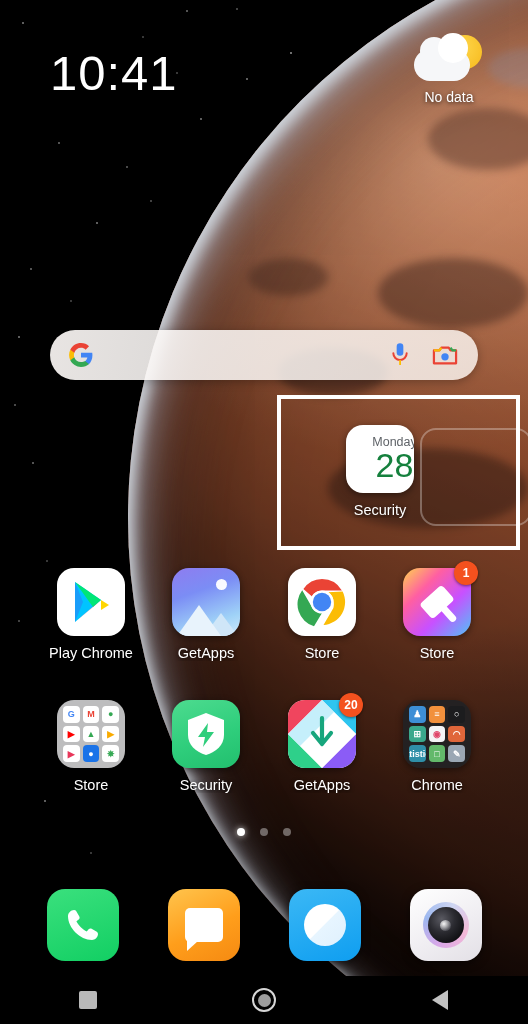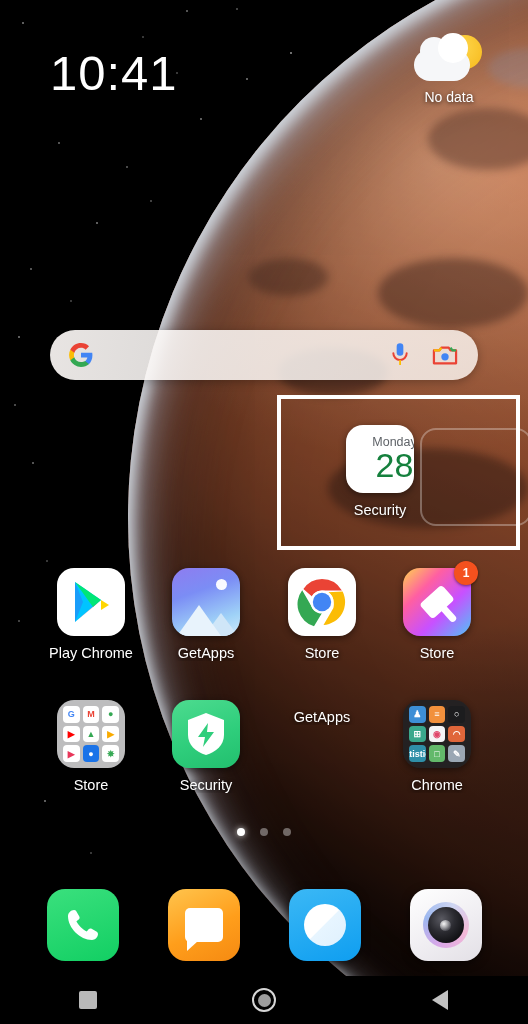--- a/index.html
+++ b/index.html
@@ -410,20 +410,34 @@
       <svg width="42" height="46" viewBox="0 0 42 46">
         <path d="M21 2 L39 9 V24 C39 34 31 41 21 44 C11 41 3 34 3 24 V9 Z" fill="#ffffff"></path>
         <path d="M23 12 L13 26 H20 L18 36 L29 21 H22 Z" fill="#2fce7c"></path>
       </svg>
     </div>
   </div>
   <div class="app-label">Security</div>
 </div>
 
 <div class="app-cell" style="left:256px; top:700px;">
+  <div class="app-icon-wrap">
+    <div class="app-icon ic-getapps">
+      <svg width="68" height="68" viewBox="0 0 68 68">
+        <path d="M0 0 H34 L0 34 Z" fill="#f0455e"></path>
+        <path d="M34 0 H68 V34 L34 0 Z" fill="#2ec5f0"></path>
+        <path d="M0 34 L34 68 H0 Z" fill="#2ed08a"></path>
+        <path d="M68 34 V68 H34 Z" fill="#8b5cf6"></path>
+        <path d="M34 0 L68 34 L34 68 L0 34 Z" fill="#ffffff" opacity=".96"></path>
+        <path d="M34 0 L46 12 L12 46 L0 34 Z" fill="#2ec5f0" opacity=".28"></path>
+        <path d="M34 18 V40 M34 44 L25 33 M34 44 L43 33" stroke="#17a67d" stroke-width="4.2" fill="none" stroke-linecap="round" stroke-linejoin="round"></path>
+      </svg>
+    </div>
+    <div class="badge">20</div>
+  </div>
   <div class="app-label">GetApps</div>
 </div>
 
 <div class="app-cell" style="left:371px; top:700px;">
   <div class="app-icon-wrap">
     <div class="app-icon ic-folder-dark">
       <div class="mini" style="background:#3d8fd6;">♟</div>
       <div class="mini" style="background:#f2903c;">≡</div>
       <div class="mini" style="background:#1c1c1e;">○</div>
       <div class="mini" style="background:#3aa88c;">⊞</div>

